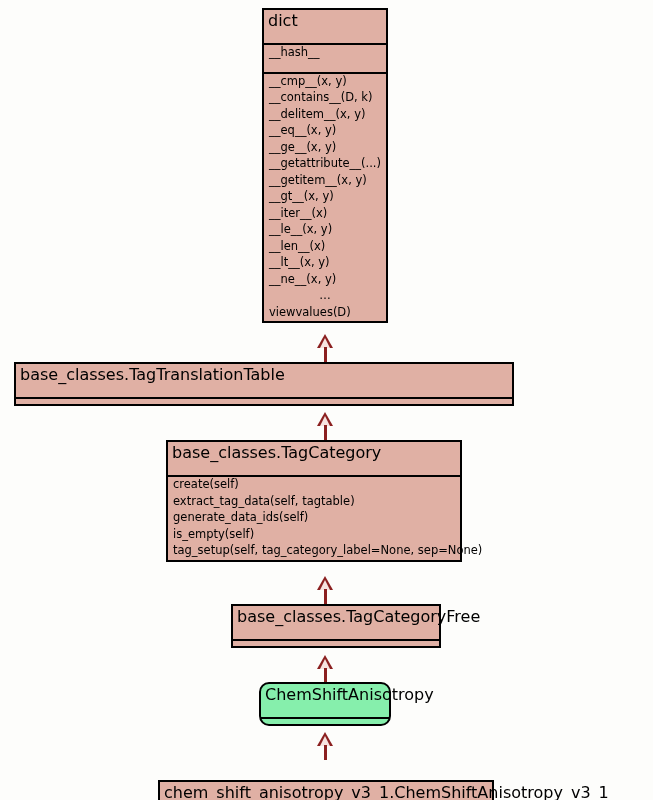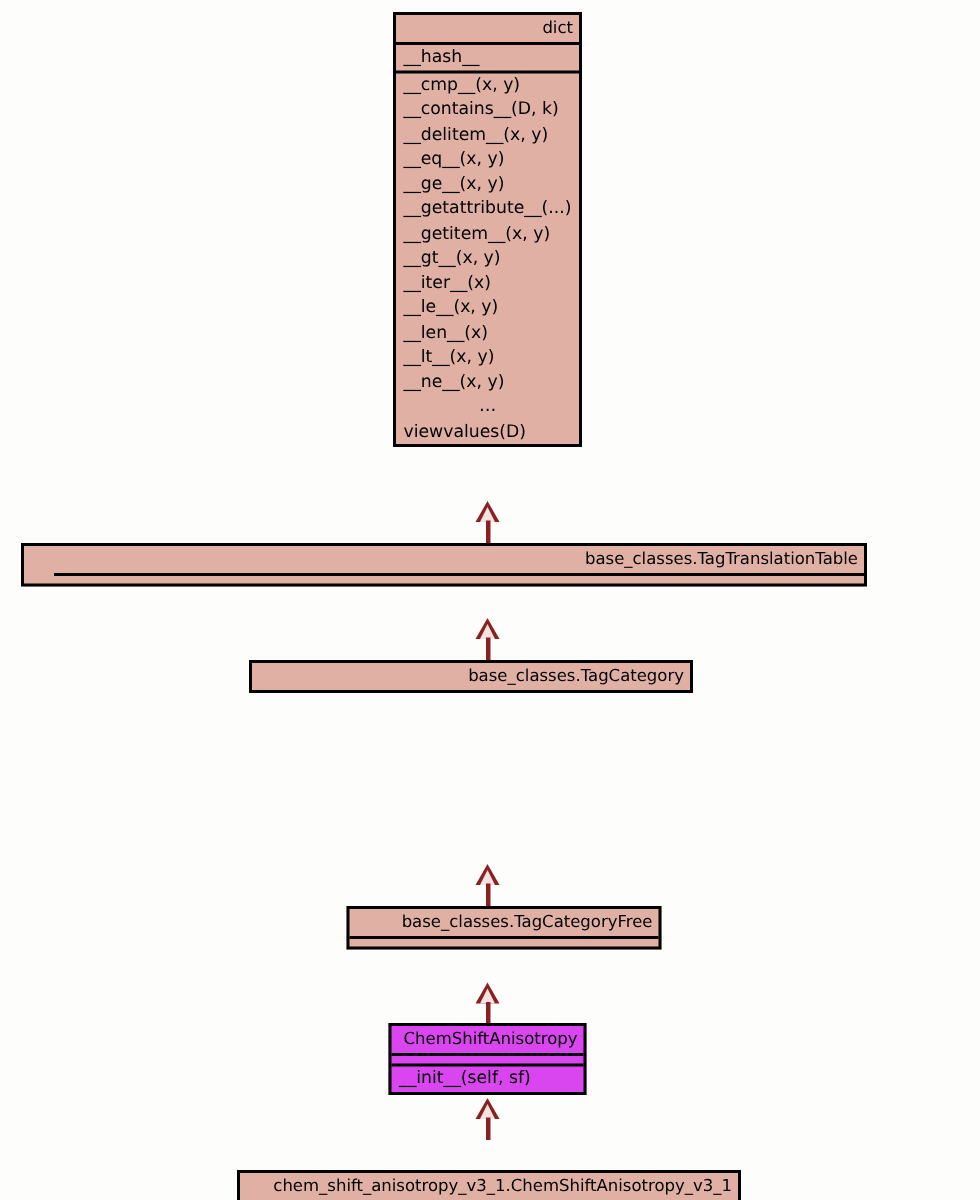--- a/index.html
+++ b/index.html
@@ -27,36 +27,38 @@
   .uml-class {
     position: absolute;
     box-sizing: border-box;
     border: 2px solid #000000;
     background: #e0b0a4;
     font-size: 11.5px;
     line-height: 1.0;
     color: #000000;
   }
   .uml-class.light {
-    background: #d946ef;
+    background: #86efac;
+    border-radius: 10px;
   }
 
   .compartment {
     box-sizing: border-box;
     padding: 0;
   }
   .compartment + .compartment {
     border-top: 2px solid #000000;
+    margin-top: 10px;
   }
 
   .class-title {
-    text-align: right;
+    text-align: left;
     padding: 3px 4px 4px 4px;
     white-space: nowrap;
-    font-size: 11px;
+    font-size: 16px;
   }
 
   .member {
     padding: 2px 4px 3px 5px;
     white-space: nowrap;
     font-size: 11.5px;
   }
   .member.center {
     text-align: center;
     letter-spacing: 1px;
@@ -120,36 +122,43 @@
       <div class="member">viewvalues(D)</div>
     </div>
   </div>
 
   <div class="edge" style="left:316px; top:334px; width:18px; height:28px;">
     <div class="arrowhead arrow-outer" style="left:1px; top:0px;"></div>
     <div class="arrowhead arrow-inner" style="left:4px; top:4px;"></div>
     <div class="edge-line" style="left:7.5px; top:13px; height:15px;"></div>
   </div>
 
-  <div class="uml-class" style="left:14px; top:362px; width:564px;padding-left:20px;">
+  <div class="uml-class" style="left:14px; top:362px; width:500px;">
     <div class="compartment">
       <div class="class-title">base_classes.TagTranslationTable</div>
     </div>
     <div class="compartment empty-sm"></div>
   </div>
 
   <div class="edge" style="left:316px; top:412px; width:18px; height:28px;">
     <div class="arrowhead arrow-outer" style="left:1px; top:0px;"></div>
     <div class="arrowhead arrow-inner" style="left:4px; top:4px;"></div>
     <div class="edge-line" style="left:7.5px; top:13px; height:15px;"></div>
   </div>
 
   <div class="uml-class" style="left:166px; top:440px; width:296px;">
     <div class="compartment">
       <div class="class-title">base_classes.TagCategory</div>
+    </div>
+    <div class="compartment">
+      <div class="member">create(self)</div>
+      <div class="member">extract_tag_data(self, tagtable)</div>
+      <div class="member">generate_data_ids(self)</div>
+      <div class="member">is_empty(self)</div>
+      <div class="member">tag_setup(self, tag_category_label=None, sep=None)</div>
     </div>
   </div>
 
   <div class="edge" style="left:316px; top:576px; width:18px; height:28px;">
     <div class="arrowhead arrow-outer" style="left:1px; top:0px;"></div>
     <div class="arrowhead arrow-inner" style="left:4px; top:4px;"></div>
     <div class="edge-line" style="left:7.5px; top:13px; height:15px;"></div>
   </div>
 
   <div class="uml-class" style="left:231px; top:604px; width:210px;">
@@ -163,23 +172,20 @@
     <div class="arrowhead arrow-outer" style="left:1px; top:0px;"></div>
     <div class="arrowhead arrow-inner" style="left:4px; top:4px;"></div>
     <div class="edge-line" style="left:7.5px; top:13px; height:15px;"></div>
   </div>
 
   <div class="uml-class light" style="left:259px; top:682px; width:132px;">
     <div class="compartment">
       <div class="class-title">ChemShiftAnisotropy</div>
     </div>
     <div class="compartment empty-sm"></div>
-    <div class="compartment">
-      <div class="member">__init__(self, sf)</div>
-    </div>
   </div>
 
   <div class="edge" style="left:316px; top:732px; width:18px; height:28px;">
     <div class="arrowhead arrow-outer" style="left:1px; top:0px;"></div>
     <div class="arrowhead arrow-inner" style="left:4px; top:4px;"></div>
     <div class="edge-line" style="left:7.5px; top:13px; height:15px;"></div>
   </div>
 
   <div class="uml-class" style="left:158px; top:760px; width:336px;margin-top:20px;">
     <div class="compartment">

